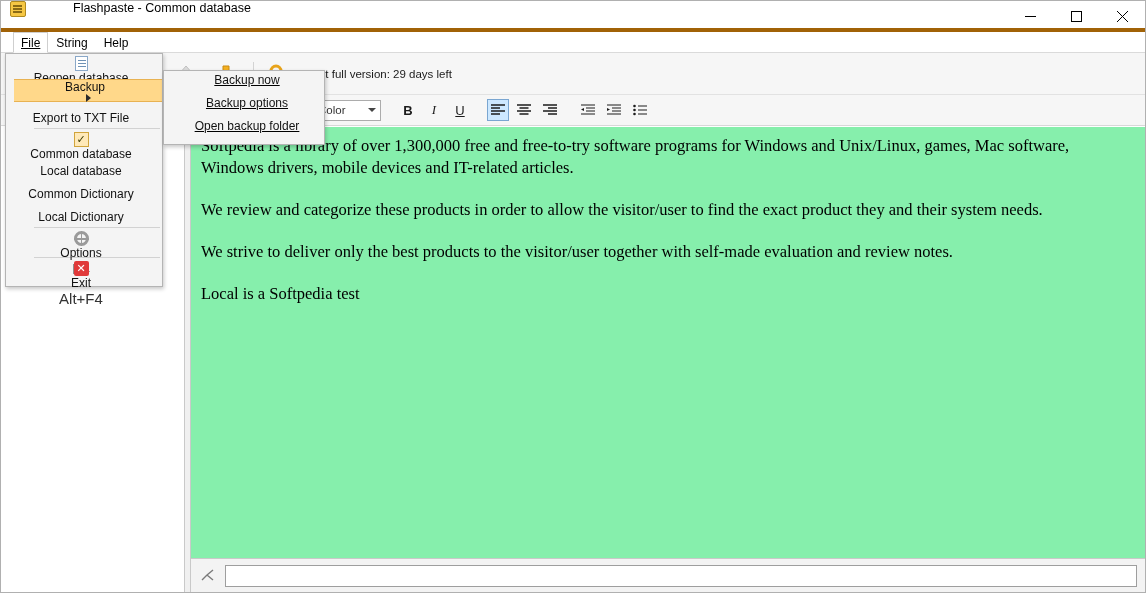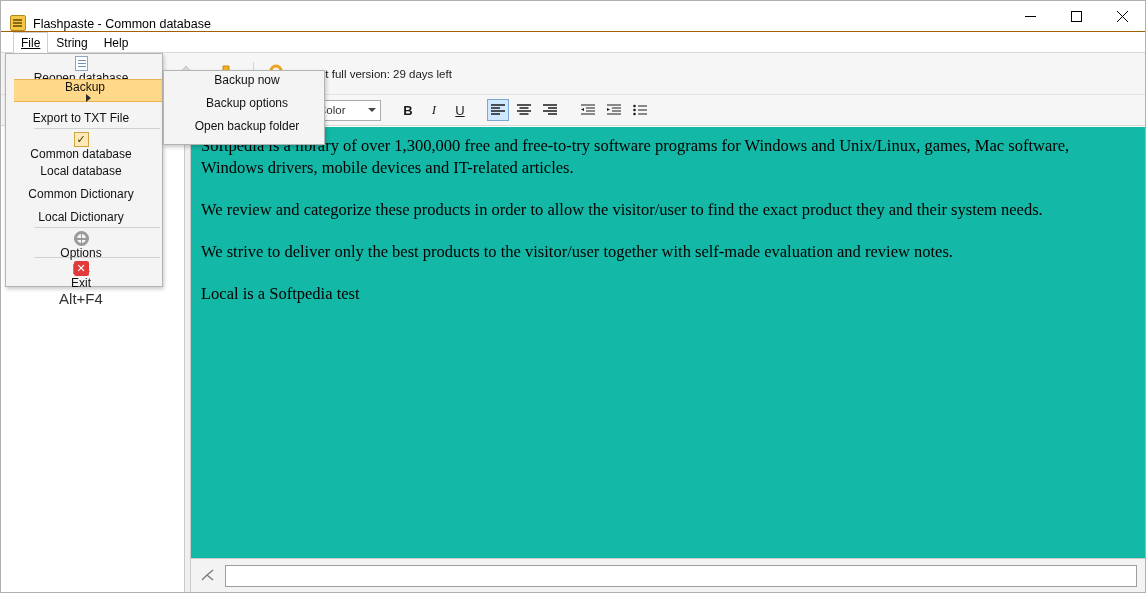--- a/index.html
+++ b/index.html
@@ -16,24 +16,25 @@
     width: 1146px; height: 593px;
     border: 1px solid #b0b0b0;
     background: #ffffff;
     overflow: hidden;
   }
 
   
   .titlebar {
     height: 31px;
     display: flex;
-    align-items: flex-end;
-    background: #ffffff;
-    border-bottom: 1px solid #a16207;
-    position: relative;
+    align-items: flex-start;
+    background: #ffffff;
+    border-bottom: 4px solid #a16207;
+    position: relative;
+    gap: 40px;
   }
   .title-icon {
     width: 16px; height: 16px;
     margin-left: 9px; margin-right: 7px;
     background: #f6c744;
     border: 1px solid #b08a20;
     border-radius: 2px;
     position: relative;
     flex: none;
   }
@@ -177,21 +178,21 @@
     border-right: 1px solid #c9c9c9;
     position: relative;
   }
   .splitter {
     width: 5px;
     background: #f0f0f0;
   }
   .doc-pane {
     flex: 1;
     position: relative;
-    background: #14b8a6;
+    background: #86efac;
     border-left: 1px solid #c9c9c9;
     display: flex;
     flex-direction: column;
   }
   .doc-text {
     flex: 1;
     padding: 8px 10px 0 10px;
     font-family: "Liberation Serif", serif;
     font-size: 16.5px;
     line-height: 1.34;
@@ -287,20 +288,21 @@
     margin-left: 6px;
   }
   .menu-sep {
     height: 1px;
     background: #d2d2d2;
     margin: 3px 2px 3px 28px;
   }
   #backup-submenu {
     left: 162px; top: 69px;
     width: 162px;
+    text-decoration: underline;
   }
   #backup-submenu .menu-item { padding-left: 6px; }
   #backup-submenu .menu-item .mi-label { padding-left: 6px; }
 
   .check-box {
     width: 15px; height: 15px;
     border: 1px solid #d0a43c;
     background: #ffe9b8;
     display: flex; align-items: center; justify-content: center;
     color: #3a3a00;

